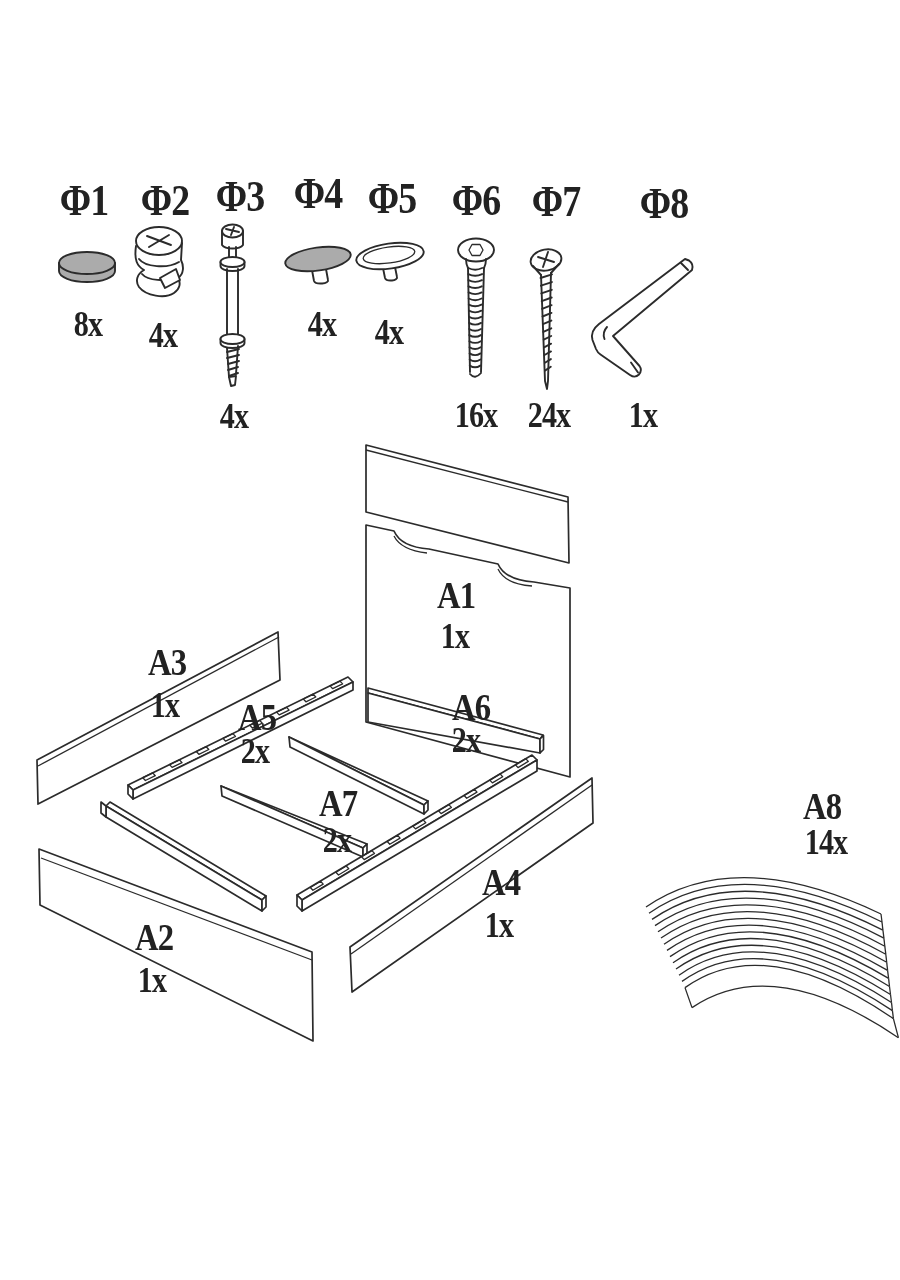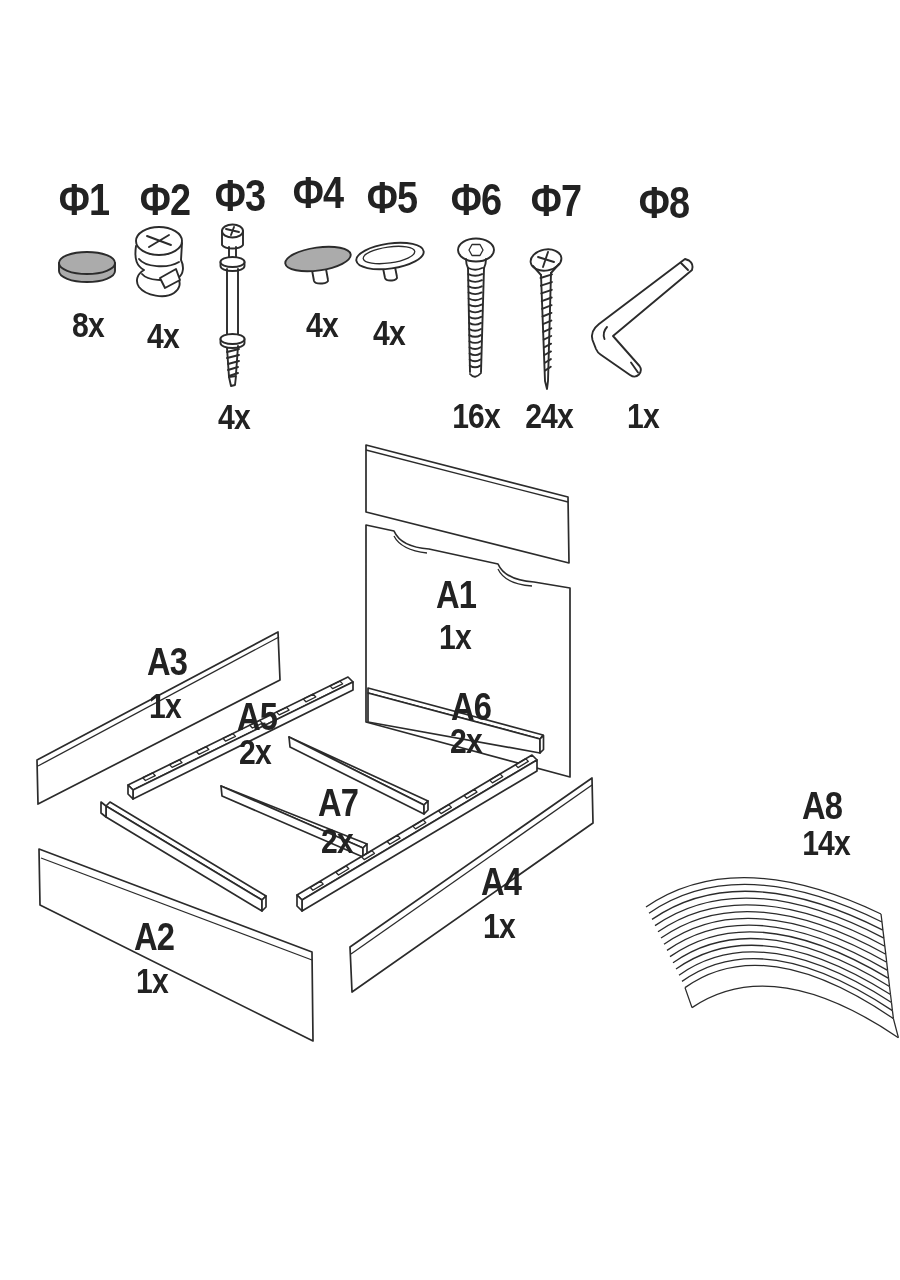--- a/index.html
+++ b/index.html
@@ -1,18 +1,18 @@
 <!DOCTYPE html>
 <html style="--line: #2b2b2b; --gray: #ababab; --bg: #ffffff;"><head>
 <meta charset="utf-8">
 <style>
   :root{ --line:#2b2b2b; --gray:#ababab; --bg:#ffffff; }
   html,body{margin:0;padding:0;background:var(--bg);}
   .stage{position:relative;width:900px;height:1280px;background:var(--bg);overflow:hidden;
-         font-family:Liberation Sans, sans-serif;}
+         font-family:Liberation Serif, serif;}
   svg{position:absolute;left:0;top:0;}
   .panel{fill:#fff;stroke:var(--line);stroke-width:1.7;stroke-linejoin:round;}
   .thin{fill:none;stroke:var(--line);stroke-width:1.3;stroke-linejoin:round;}
   .hw{fill:#fff;stroke:var(--line);stroke-width:1.9;stroke-linejoin:round;stroke-linecap:round;}
   .hwl{fill:none;stroke:var(--line);stroke-width:1.9;stroke-linejoin:round;stroke-linecap:round;}
   .gray{fill:var(--gray);}
   .lbl{position:absolute;color:#222;font-weight:700;letter-spacing:-1px;white-space:nowrap;
        transform:translate(-50%,-50%) scaleX(0.86);}
   .lbl-phi{font-size:44px;}
   .lbl-cnt{font-size:35px;}

